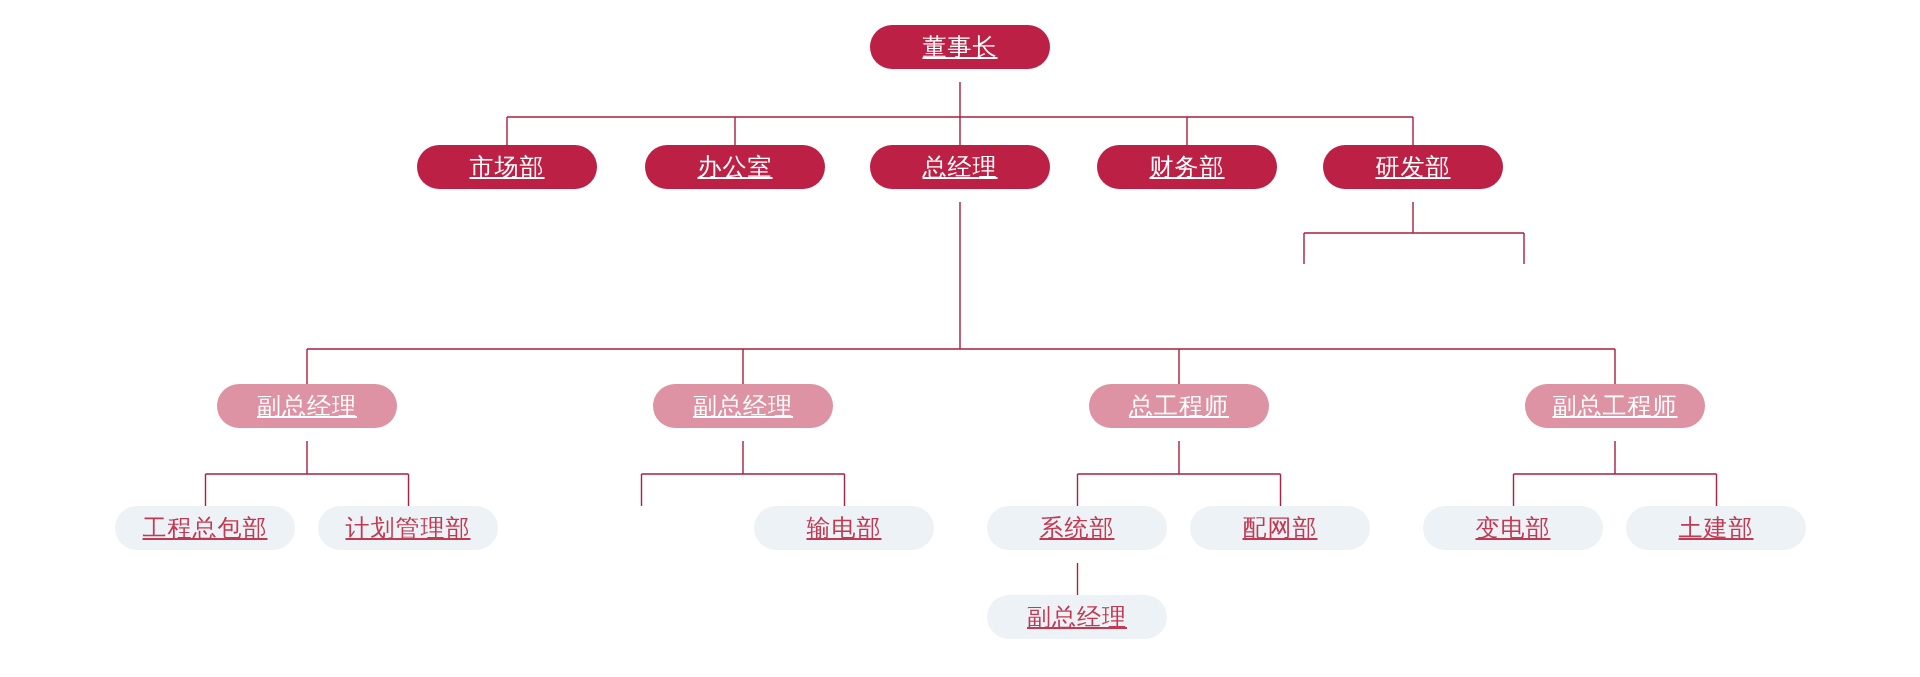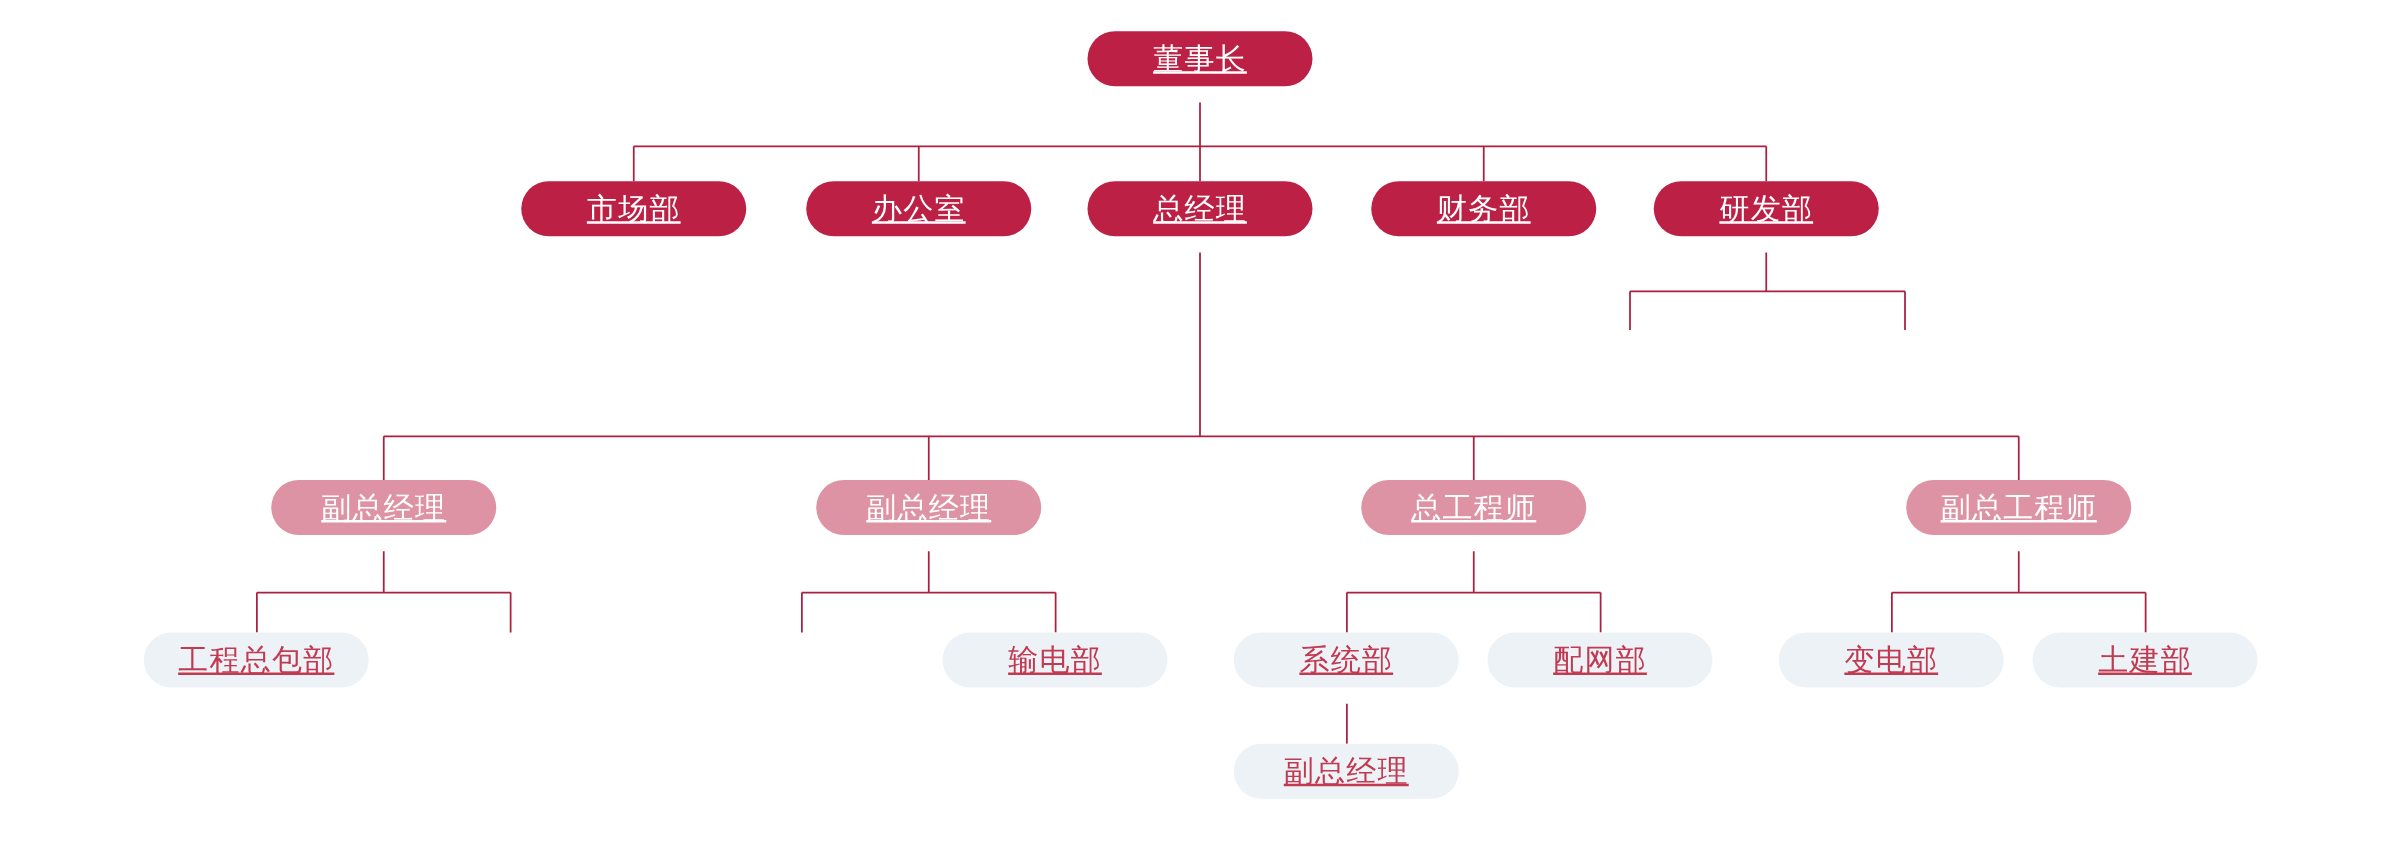--- a/index.html
+++ b/index.html
@@ -74,20 +74,21 @@
   <div class="node" style="left:1097px; top:145px" data-tier="dark">财务部</div>
   <div class="node" style="left:1323px; top:145px" data-tier="dark">研发部</div>
 
 
   <div class="node" style="left:217px;  top:384px" data-tier="pink">副总经理</div>
   <div class="node" style="left:653px;  top:384px" data-tier="pink">副总经理</div>
   <div class="node" style="left:1089px; top:384px" data-tier="pink">总工程师</div>
   <div class="node" style="left:1525px; top:384px" data-tier="pink">副总工程师</div>
 
   <div class="node" style="left:115px;  top:506px" data-tier="light">工程总包部</div>
+  <div class="node" style="left:318px;  top:506px" data-tier="light">计划管理部</div>
   <div class="node" style="left:754px;  top:506px" data-tier="light">输电部</div>
   <div class="node" style="left:1190px; top:506px" data-tier="light">配网部</div>
   <div class="node" style="left:987px;  top:506px" data-tier="light">系统部</div>
   <div class="node" style="left:1423px; top:506px" data-tier="light">变电部</div>
   <div class="node" style="left:1626px; top:506px" data-tier="light">土建部</div>
 
   <div class="node" style="left:987px;  top:595px" data-tier="light">副总经理</div>
 
 </div>
 

